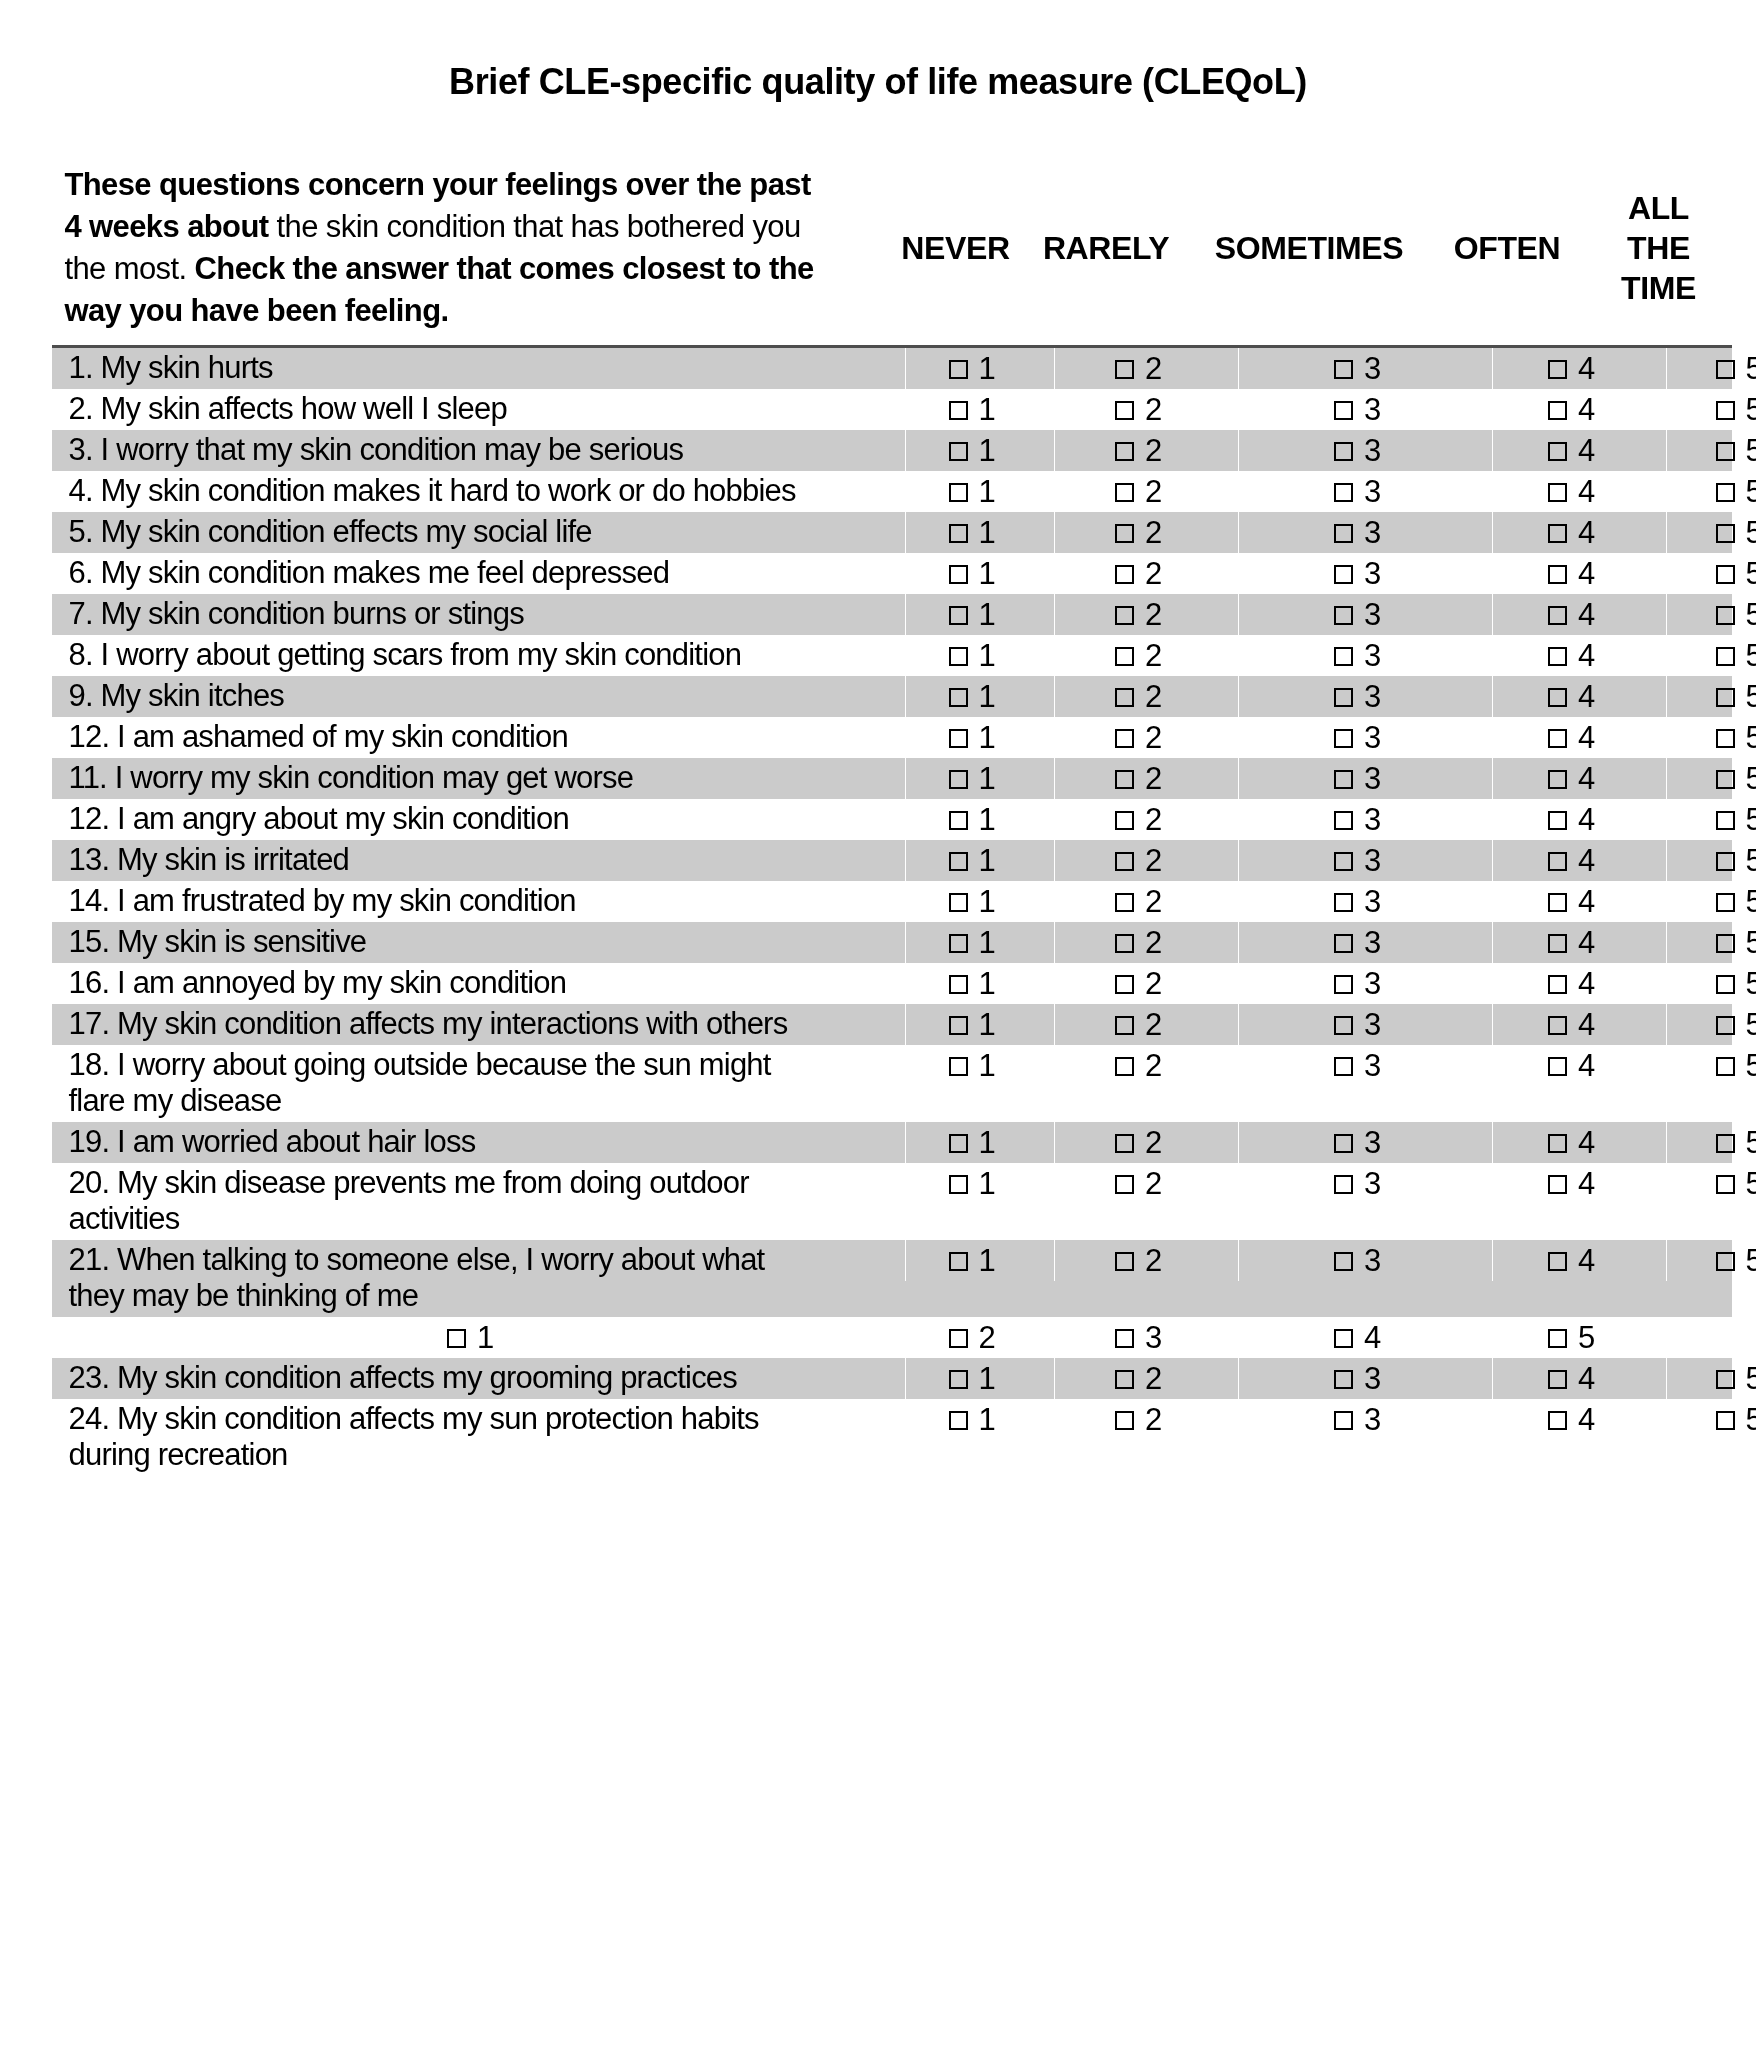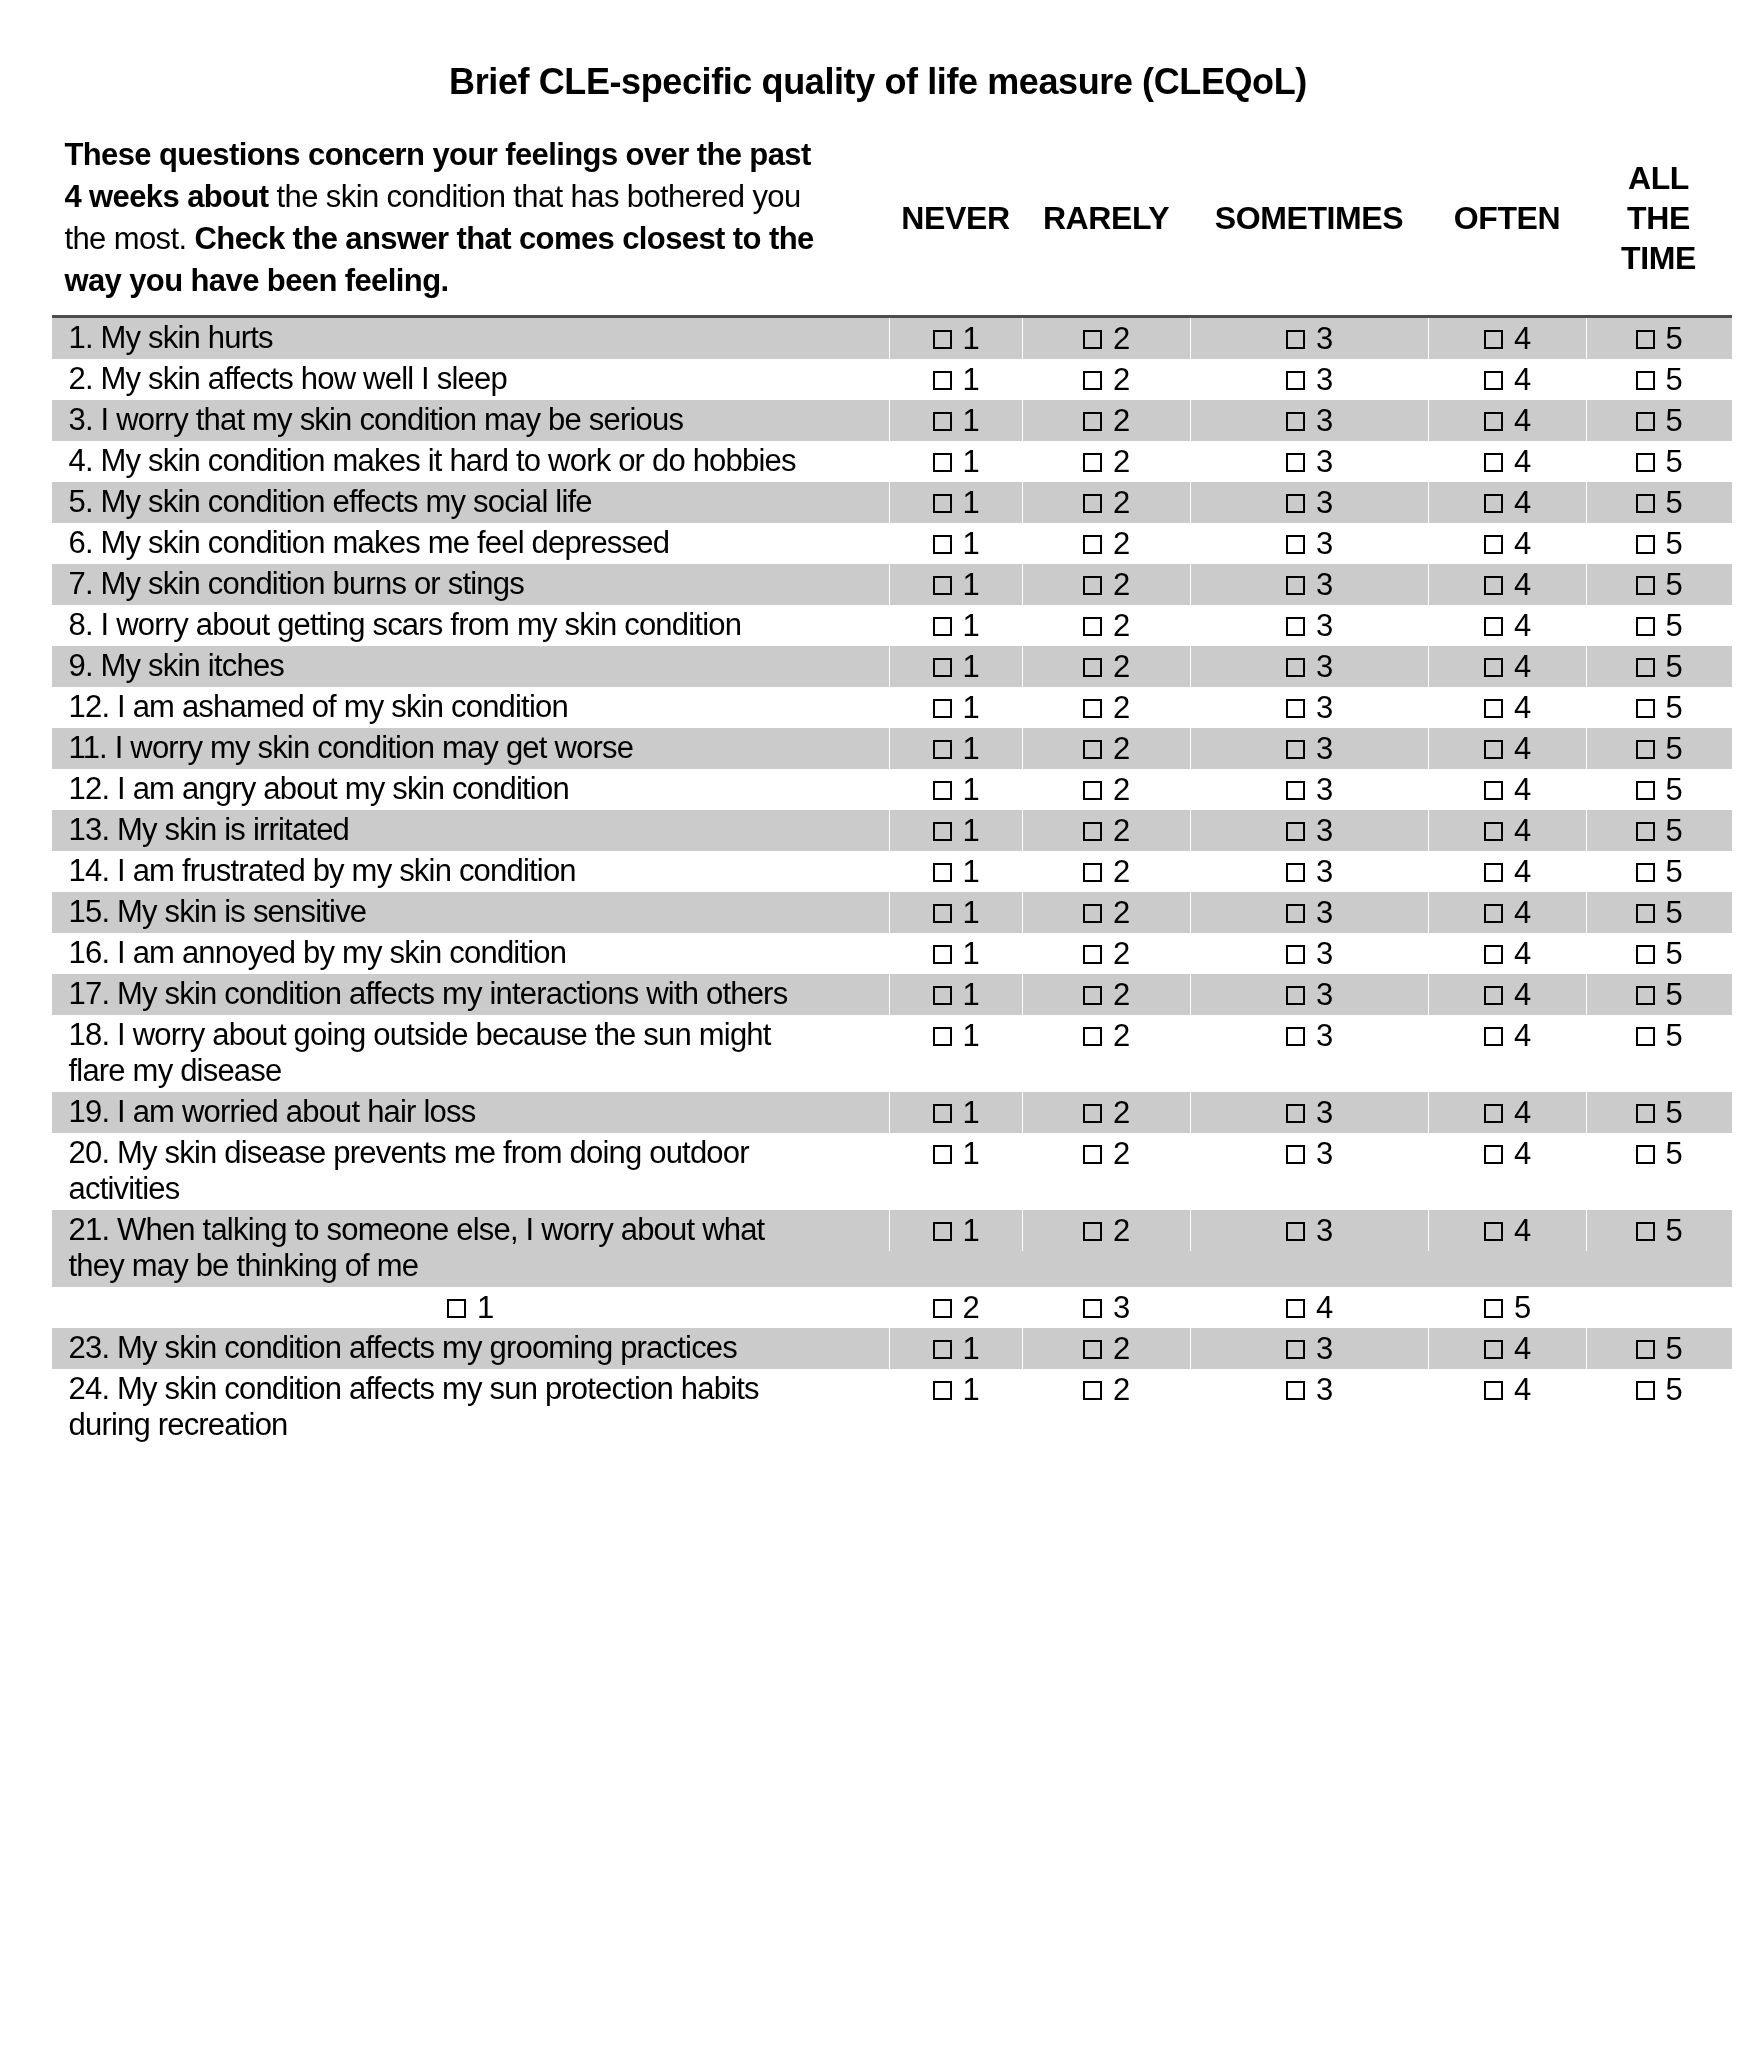--- a/index.html
+++ b/index.html
@@ -27,21 +27,21 @@
     text-align: center;
     font-size: 36px;
     font-weight: bold;
     letter-spacing: -0.4px;
     line-height: 1.1;
   }
   .header-row {
     display: grid;
     grid-template-columns: 837px 133px 168px 238px 158px 145px;
     margin-left: 52px;
-    margin-top: 32px;
+    margin-top: 62px;
     align-items: center;
   }
   .instructions {
     font-size: 31px;
     line-height: 42px;
     letter-spacing: -0.6px;
     padding-left: 12.4px;
     white-space: pre-line;
   }
   .seg-bold { font-weight: bold; }
@@ -56,20 +56,21 @@
   .qtable {
     margin: 13.2px 0 0 52px;
     width: 1680px;
     border-top: 3.7px solid var(--table_top_border, #4d4d4d);
   }
   .row {
     display: grid;
     grid-template-columns: 837px 133px 168px 238px 158px 145px;
     align-items: start;
     min-height: 41px;
+    gap: 16px;
   }
   .row.shaded { background: var(--row_shading, #cbcbcb); }
   .row > div + div { border-left: 1.7px solid #ffffff; }
   .q {
     padding: 2.5px 8.3px 2.5px 16.5px;
     font-size: 31px;
     line-height: 36px;
     letter-spacing: -0.8px;
     white-space: pre-line;
   }

